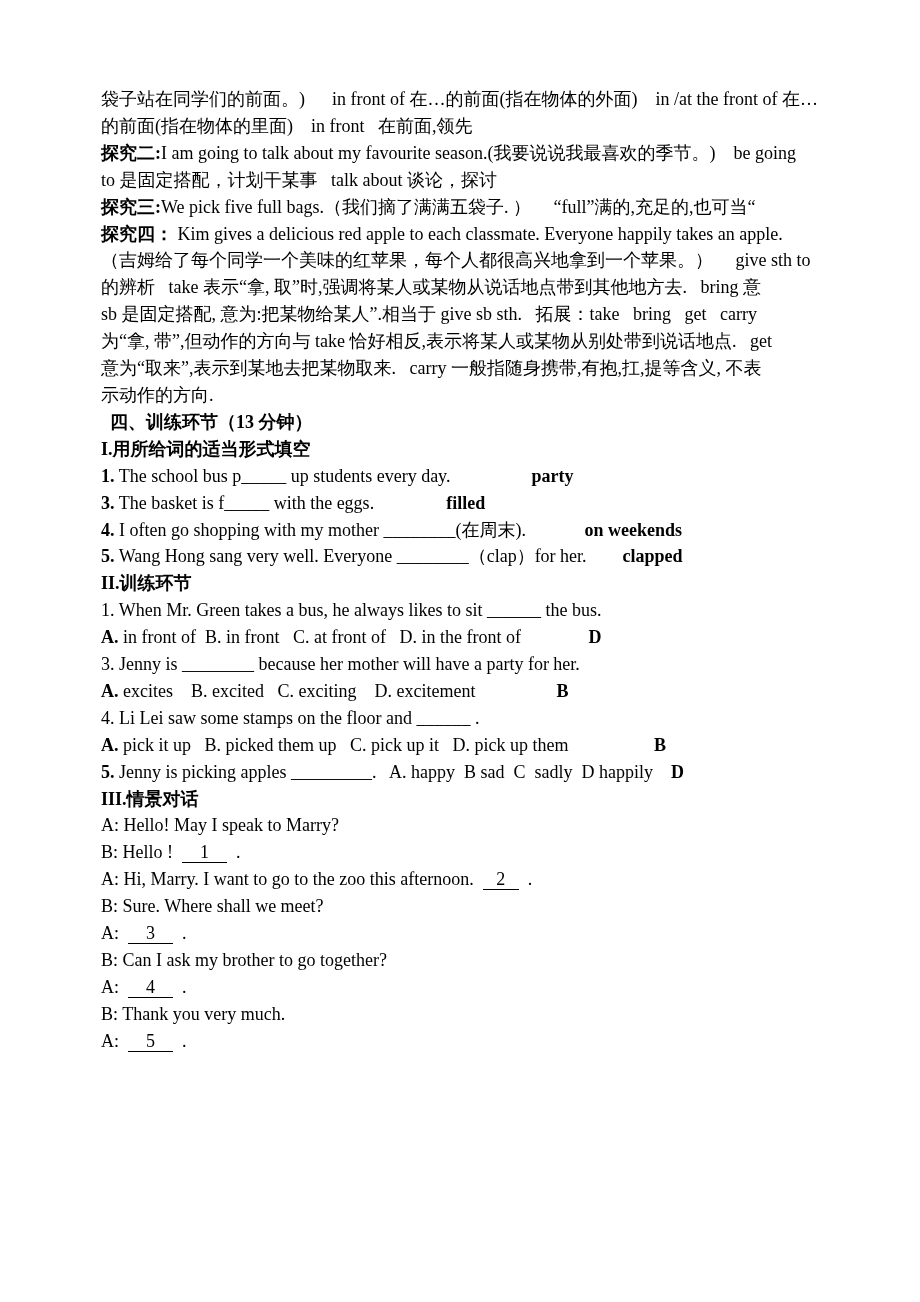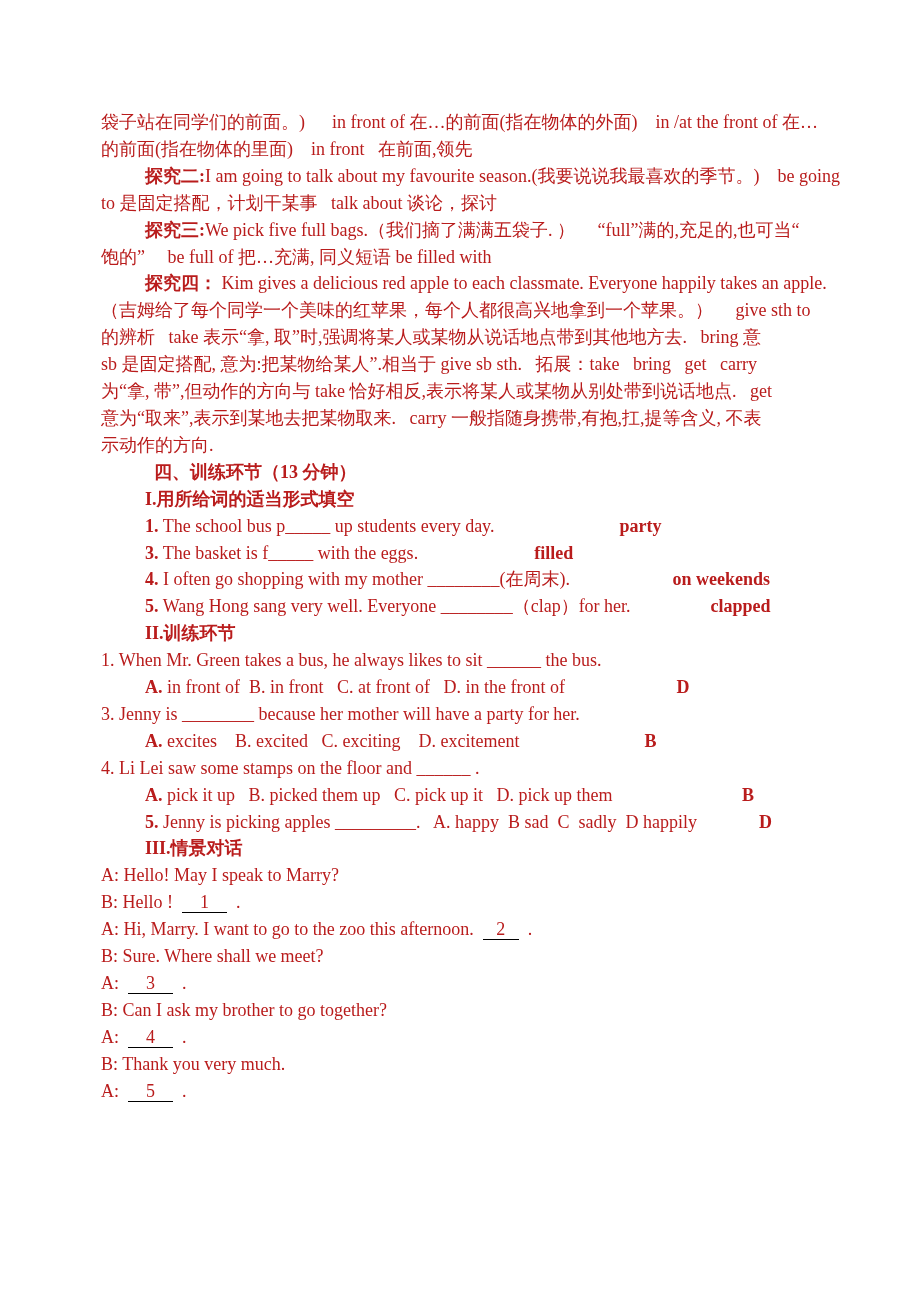--- a/index.html
+++ b/index.html
@@ -6,45 +6,44 @@
     margin: 0;
     padding: 0;
     background: #ffffff;
   }
   .page {
     position: relative;
     width: 920px;
     height: 1302px;
     background: #ffffff;
     box-sizing: border-box;
-    padding: 109px 80px 0 101px;
+    padding: 86px 80px 0 101px;
     overflow: hidden;
     font-family: "Liberation Serif", "DejaVu Serif", serif;
     font-size: 18px;
     line-height: 26.9px;
-    color: #b91c1c;
+    color: #000000;
   }
   .ln {
     white-space: pre-wrap;
     min-height: 26.9px;
   }
-  .b { font-weight: bold; margin-left: 44px; }
+  .b { font-weight: bold; }
   .u { border-bottom: 1.4px solid #000; }
 </style>
 </head>
 <body>
 
 <div class="page">
   <div>
       <div class="ln"><span class="">袋子站在同学们的前面。)      in front of 在…的前面(指在物体的外面)    in /at the front of 在…</span></div>
       <div class="ln"><span class="">的前面(指在物体的里面)    in front   在前面,领先</span></div>
       <div class="ln"><span class="b">探究二:</span><span class="">I am going to talk about my favourite season.(我要说说我最喜欢的季节。)    be going</span></div>
       <div class="ln"><span class="">to 是固定搭配，计划干某事   talk about 谈论，探讨</span></div>
       <div class="ln"><span class="b">探究三:</span><span class="">We pick five full bags.（我们摘了满满五袋子. ）     “full”满的,充足的,也可当“</span></div>
-      <div class="ln"><span class="">饱的”     be full of 把…充满, 同义短语 be filled with</span></div>
       <div class="ln"><span class="b">探究四：</span><span class=""> Kim gives a delicious red apple to each classmate. Everyone happily takes an apple.</span></div>
       <div class="ln"><span class="">（吉姆给了每个同学一个美味的红苹果，每个人都很高兴地拿到一个苹果。）     give sth to</span></div>
       <div class="ln"><span class="">的辨析   take 表示“拿, 取”时,强调将某人或某物从说话地点带到其他地方去.   bring 意</span></div>
       <div class="ln"><span class="">sb 是固定搭配, 意为:把某物给某人”.相当于 give sb sth.   拓展：take   bring   get   carry</span></div>
       <div class="ln"><span class="">为“拿, 带”,但动作的方向与 take 恰好相反,表示将某人或某物从别处带到说话地点.   get</span></div>
       <div class="ln"><span class="">意为“取来”,表示到某地去把某物取来.   carry 一般指随身携带,有抱,扛,提等含义, 不表</span></div>
       <div class="ln"><span class="">示动作的方向.</span></div>
       <div class="ln"><span class="b">  四、训练环节（13 分钟）</span></div>
       <div class="ln"><span class="b">I.用所给词的适当形式填空</span></div>
       <div class="ln"><span class="b">1.</span><span class=""> The school bus p_____ up students every day.                  </span><span class="b">party</span></div>

